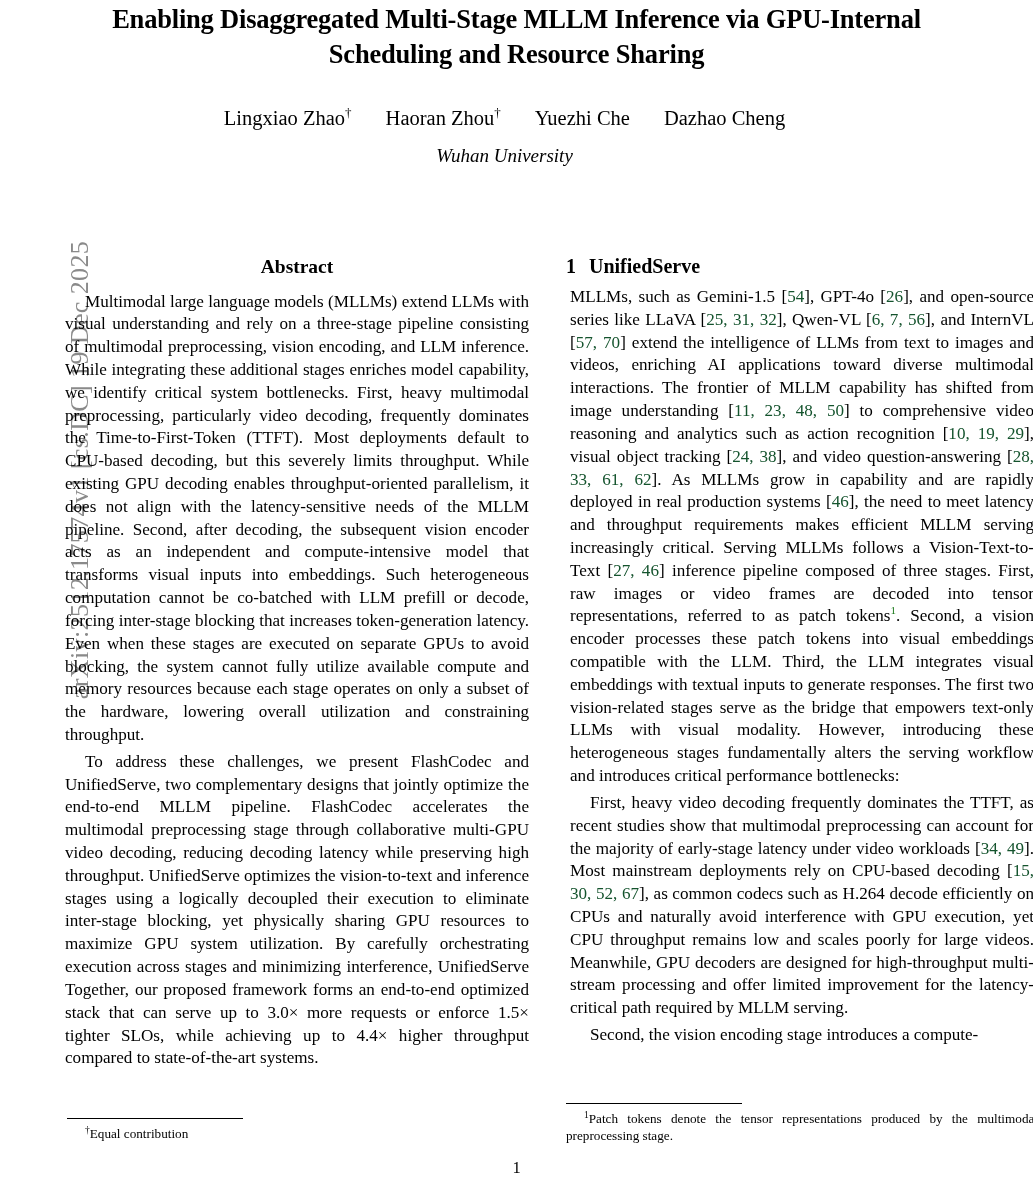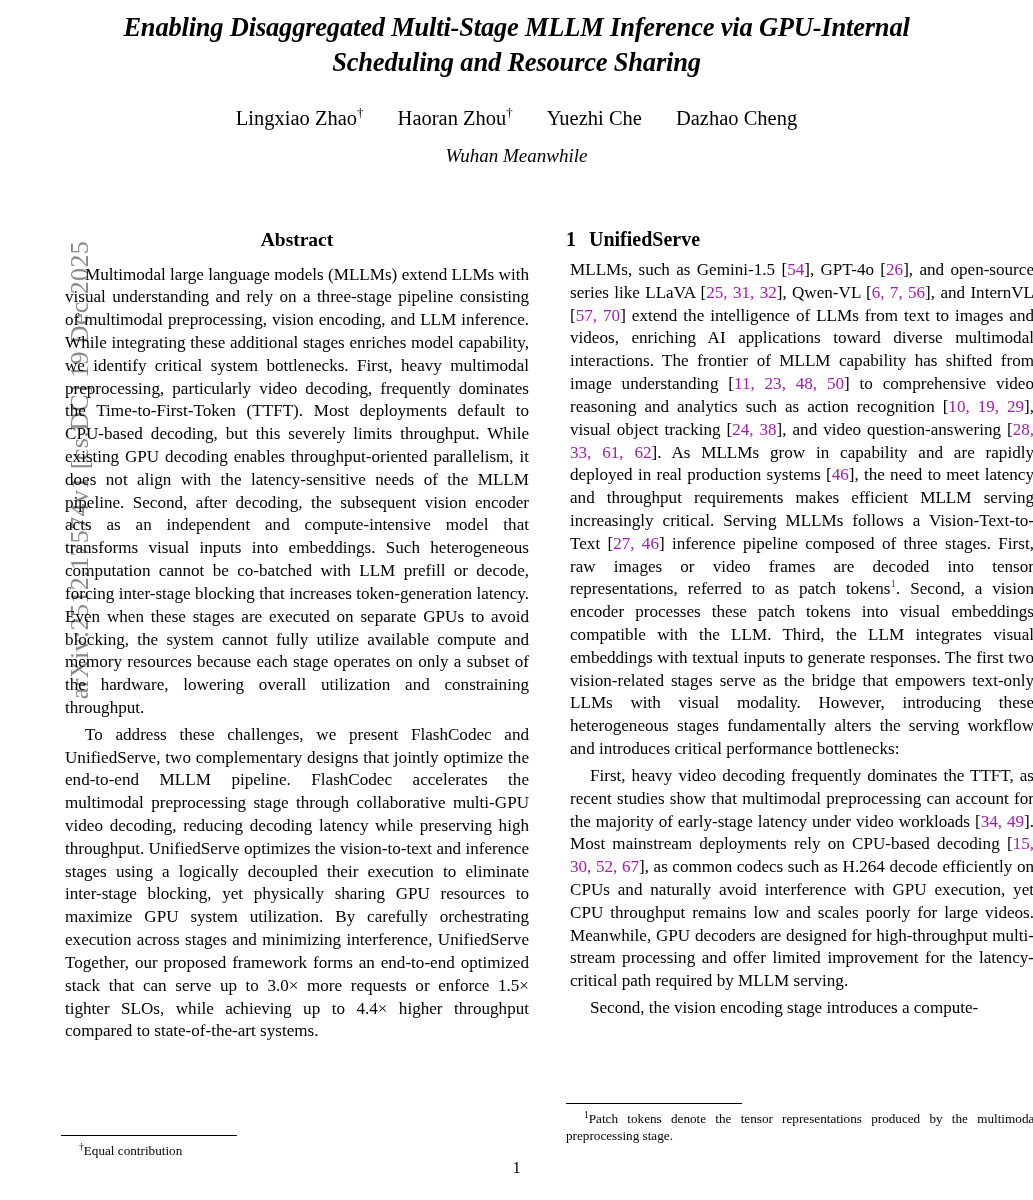--- a/index.html
+++ b/index.html
@@ -42,27 +42,26 @@
     top: 0px;
     width: 833px;
     text-align: center;
   }
   #paper-title {
     font-size: 26.5px;
     font-weight: bold;
     line-height: 1.33;
     letter-spacing: -0.2px;
     margin: 0;
-    padding-top: 10px;
-    font-style: italic;
+    padding-top: 2px;
   }
 
   #authors-block {
     position: absolute;
-    left: 100px;
+    left: 88px;
     top: 108px;
     width: 833px;
     text-align: center;
   }
   .author-row {
     font-size: 20.5px;
     line-height: 1.0;
     white-space: nowrap;
   }
   .author {
@@ -77,21 +76,21 @@
   #affiliation {
     font-size: 19px;
     font-style: italic;
     margin-top: 16px;
   }
 
   
   #columns {
     position: absolute;
     left: 0;
-    top: 226px;
+    top: 253px;
     width: 1033px;
     height: 920px;
   }
   .col {
     position: absolute;
     top: 0;
     width: 472px;
     height: 920px;
   }
   #col-left  { left: 61px;  }
@@ -117,34 +116,34 @@
   p.body {
     margin: 4px;
     font-size: 17.1px;
     line-height: 1.335;
     text-align: justify;
     text-justify: inter-word;
     hyphens: manual;
   }
   p.body.indent { text-indent: 20px; }
 
-  .cite { color: #a21caf; }
+  .cite { color: #14532d; }
   .fnmark-green {
     color: #1a7a1a;
     font-size: 11px;
     vertical-align: super;
     line-height: 0;
   }
 
   
   .footnote-wrap {
     position: absolute;
     width: 472px;
   }
-  #footnote-left  { left: 61px;  top: 1118px; margin-top: 17px; }
+  #footnote-left  { left: 67px;  top: 1118px; }
   #footnote-right { left: 566px; top: 1103px; }
 
   .fn-rule {
     width: 176px;
     height: 0;
     border-top: 1.1px solid #000;
     margin: 0 0 6px 0;
   }
   .fn-text {
     font-size: 13.2px;
@@ -176,21 +175,21 @@
   <div id="arxiv-stamp">arXiv:2512.17574v1  [cs.DC]  19 Dec 2025</div>
 
   <div id="title-block">
     <h1 id="paper-title">Enabling Disaggregated Multi-Stage MLLM Inference via GPU-Internal Scheduling and Resource Sharing</h1>
   </div>
 
   <div id="authors-block">
     <div class="author-row">
       <span class="author"><span>Lingxiao Zhao</span><span class="dagger">†</span></span><span class="author"><span>Haoran Zhou</span><span class="dagger">†</span></span><span class="author"><span>Yuezhi Che</span><span class="dagger"></span></span><span class="author"><span>Dazhao Cheng</span><span class="dagger"></span></span>
     </div>
-    <div id="affiliation">Wuhan Meanwhile</div>
+    <div id="affiliation">Wuhan University</div>
   </div>
 
   <div id="columns">
 
     <div class="col" id="col-left">
       <h2 class="sec-head-center">Abstract</h2>
       <p class="body indent">Multimodal large language models (MLLMs) extend LLMs with visual understanding and rely on a three-stage pipeline consisting of multimodal preprocessing, vision encoding, and LLM inference. While integrating these additional stages enriches model capability, we identify critical system bottlenecks. First, heavy multimodal preprocessing, particularly video decoding, frequently dominates the Time-to-First-Token (TTFT). Most deployments default to CPU-based decoding, but this severely limits throughput. While existing GPU decoding enables throughput-oriented parallelism, it does not align with the latency-sensitive needs of the MLLM pipeline. Second, after decoding, the subsequent vision encoder acts as an independent and compute-intensive model that transforms visual inputs into embeddings. Such heterogeneous computation cannot be co-batched with LLM prefill or decode, forcing inter-stage blocking that increases token-generation latency. Even when these stages are executed on separate GPUs to avoid blocking, the system cannot fully utilize available compute and memory resources because each stage operates on only a subset of the hardware, lowering overall utilization and constraining throughput.</p>
       <p class="body indent">To address these challenges, we present FlashCodec and UnifiedServe, two complementary designs that jointly optimize the end-to-end MLLM pipeline. FlashCodec accelerates the multimodal preprocessing stage through collaborative multi-GPU video decoding, reducing decoding latency while preserving high throughput. UnifiedServe optimizes the vision-to-text and inference stages using a logically decoupled their execution to eliminate inter-stage blocking, yet physically sharing GPU resources to maximize GPU system utilization. By carefully orchestrating execution across stages and minimizing interference, UnifiedServe Together, our proposed framework forms an end-to-end optimized stack that can serve up to 3.0× more requests or enforce 1.5× tighter SLOs, while achieving up to 4.4× higher throughput compared to state-of-the-art systems.</p>
     </div>
 

